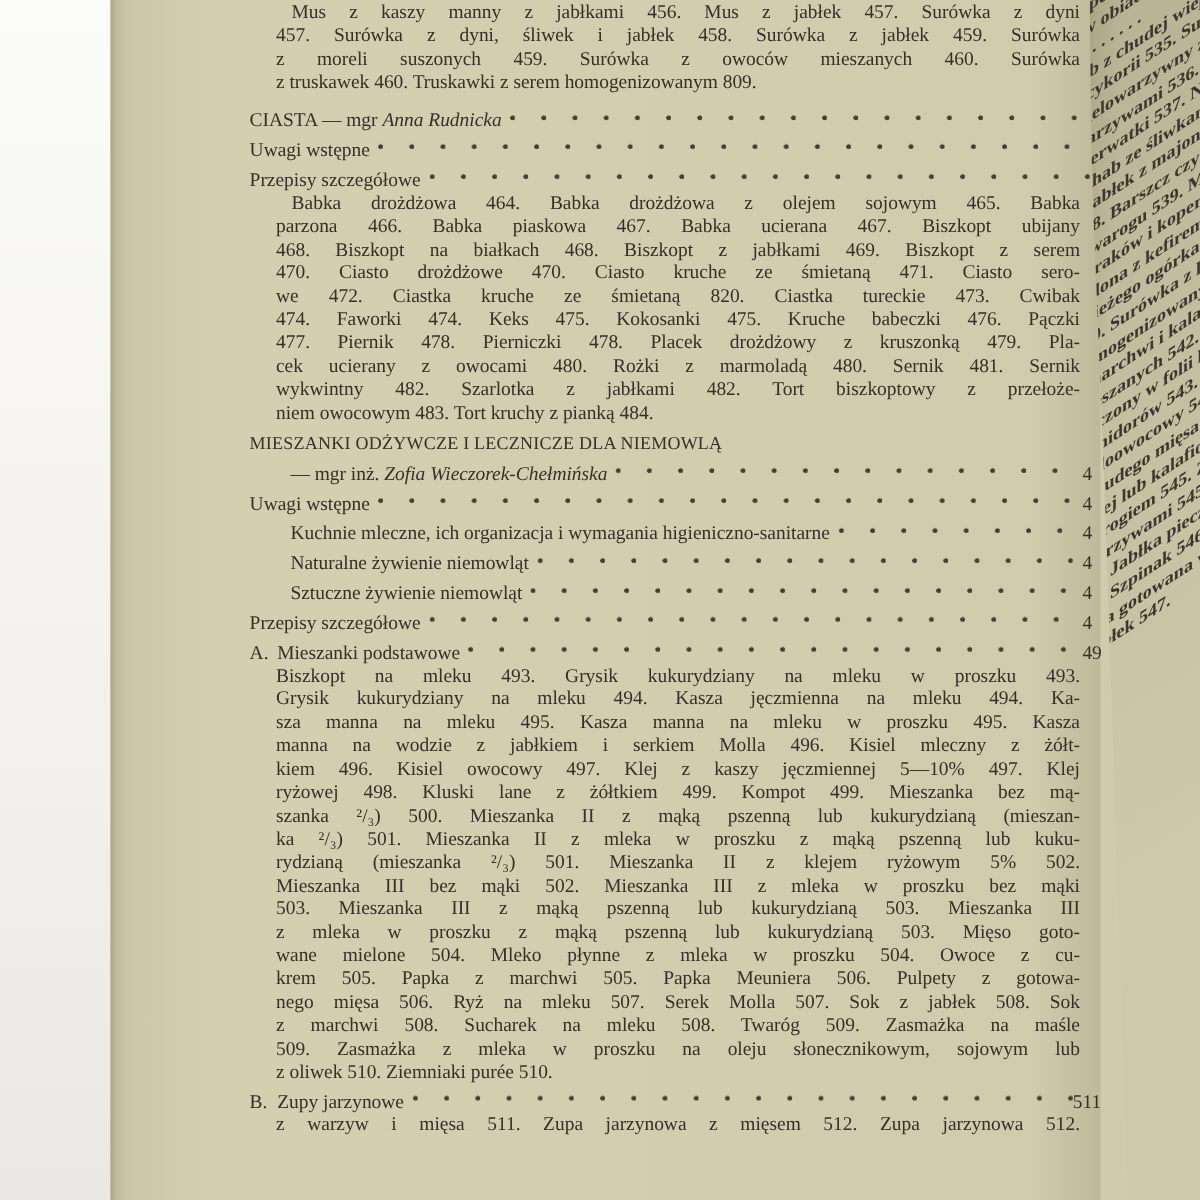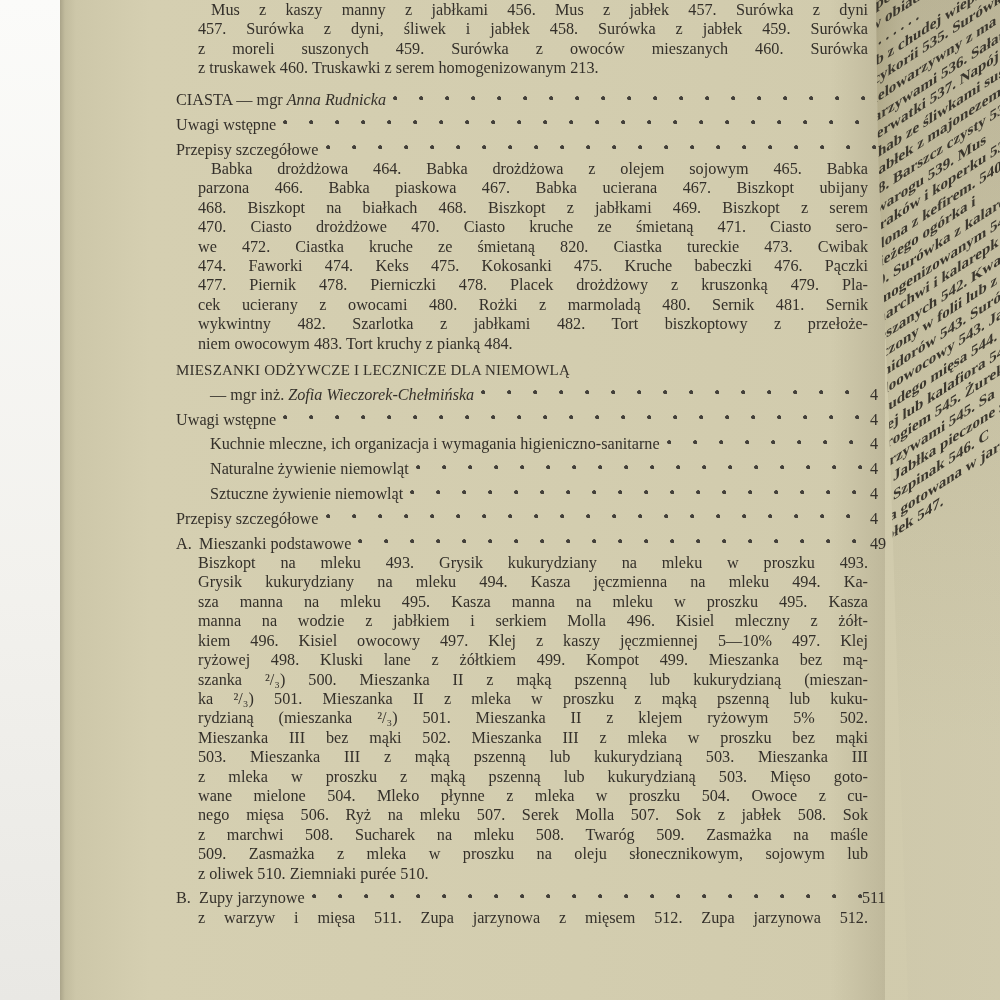--- a/index.html
+++ b/index.html
@@ -1,21 +1,21 @@
 <!DOCTYPE html>
 <html><head>
 <meta charset="utf-8">
 <style>
   html,body{margin:0;padding:0;}
   body{
     width:1000px;height:1000px;overflow:hidden;position:relative;
     background:linear-gradient(180deg,#fbfbf9 0%,#f2f1ed 60%,#e9e8e4 100%);
     font-family:"Liberation Serif","DejaVu Serif",serif;
   }
-  .photo{position:absolute;inset:0;}
+  .photo{position:absolute;inset:0;margin-left:32px;}
   
   .left-page{
     position:absolute;left:60px;top:0;width:940px;height:1000px;
     background:linear-gradient(90deg,#aaa489 0px,#c2bc9e 5px,#cdc7a9 16px,#d5cfb1 90px,#d3cdaf 55%,#d0caac 100%);
   }
   .gutter-shade{
     position:absolute;left:770px;top:0;width:55px;height:100%;
     background:linear-gradient(90deg,rgba(70,60,35,0) 0%,rgba(70,60,35,0.13) 100%);
   }
   .content{position:absolute;left:116px;top:1px;width:732px;color:#34302a;}
@@ -58,21 +58,21 @@
 <body>
 
 <div class="photo">
   <div class="left-page">
     <div class="gutter-shade"></div>
     <div class="content">
         <div class="para">
           <div class="ln first-indent">Mus z kaszy manny z jabłkami 456. Mus z jabłek 457. Surówka z dyni</div>
           <div class="ln">457. Surówka z dyni, śliwek i jabłek 458. Surówka z jabłek 459. Surówka</div>
           <div class="ln">z moreli suszonych 459. Surówka z owoców mieszanych 460. Surówka</div>
-          <div class="ln last">z truskawek 460. Truskawki z serem homogenizowanym 213.</div>
+          <div class="ln last">z truskawek 460. Truskawki z serem homogenizowanym 809.</div>
         </div>
         <div class="section gap">
           <div class="row plain">
             <span class="lbl"><span class="t">CIASTA — mgr </span><span class="it">Anna Rudnicka</span></span>
             <span class="leader"></span>
           </div>
           <div class="row plain">
             <span class="lbl"><span class="t">Uwagi wstępne</span></span>
             <span class="leader"></span>
           </div>
@@ -140,20 +140,21 @@
             <div class="ln">manna na wodzie z jabłkiem i serkiem Molla 496. Kisiel mleczny z żółt-</div>
             <div class="ln">kiem 496. Kisiel owocowy 497. Klej z kaszy jęczmiennej 5—10% 497. Klej</div>
             <div class="ln">ryżowej 498. Kluski lane z żółtkiem 499. Kompot 499. Mieszanka bez mą-</div>
             <div class="ln">szanka ²/₃) 500. Mieszanka II z mąką pszenną lub kukurydzianą (mieszan-</div>
             <div class="ln">ka ²/₃) 501. Mieszanka II z mleka w proszku z mąką pszenną lub kuku-</div>
             <div class="ln">rydzianą (mieszanka ²/₃) 501. Mieszanka II z klejem ryżowym 5% 502.</div>
             <div class="ln">Mieszanka III bez mąki 502. Mieszanka III z mleka w proszku bez mąki</div>
             <div class="ln">503. Mieszanka III z mąką pszenną lub kukurydzianą 503. Mieszanka III</div>
             <div class="ln">z mleka w proszku z mąką pszenną lub kukurydzianą 503. Mięso goto-</div>
             <div class="ln">wane mielone 504. Mleko płynne z mleka w proszku 504. Owoce z cu-</div>
+            <div class="ln">krem 505. Papka z marchwi 505. Papka Meuniera 506. Pulpety z gotowa-</div>
             <div class="ln">nego mięsa 506. Ryż na mleku 507. Serek Molla 507. Sok z jabłek 508. Sok</div>
             <div class="ln">z marchwi 508. Sucharek na mleku 508. Twaróg 509. Zasmażka na maśle</div>
             <div class="ln">509. Zasmażka z mleka w proszku na oleju słonecznikowym, sojowym lub</div>
             <div class="ln last">z oliwek 510. Ziemniaki purée 510.</div>
           </div>
         </div>
         <div class="section">
           <div class="row lettered">
             <span class="marker">B.</span>
             <span class="lbl"><span class="t">Zupy jarzynowe</span></span>

